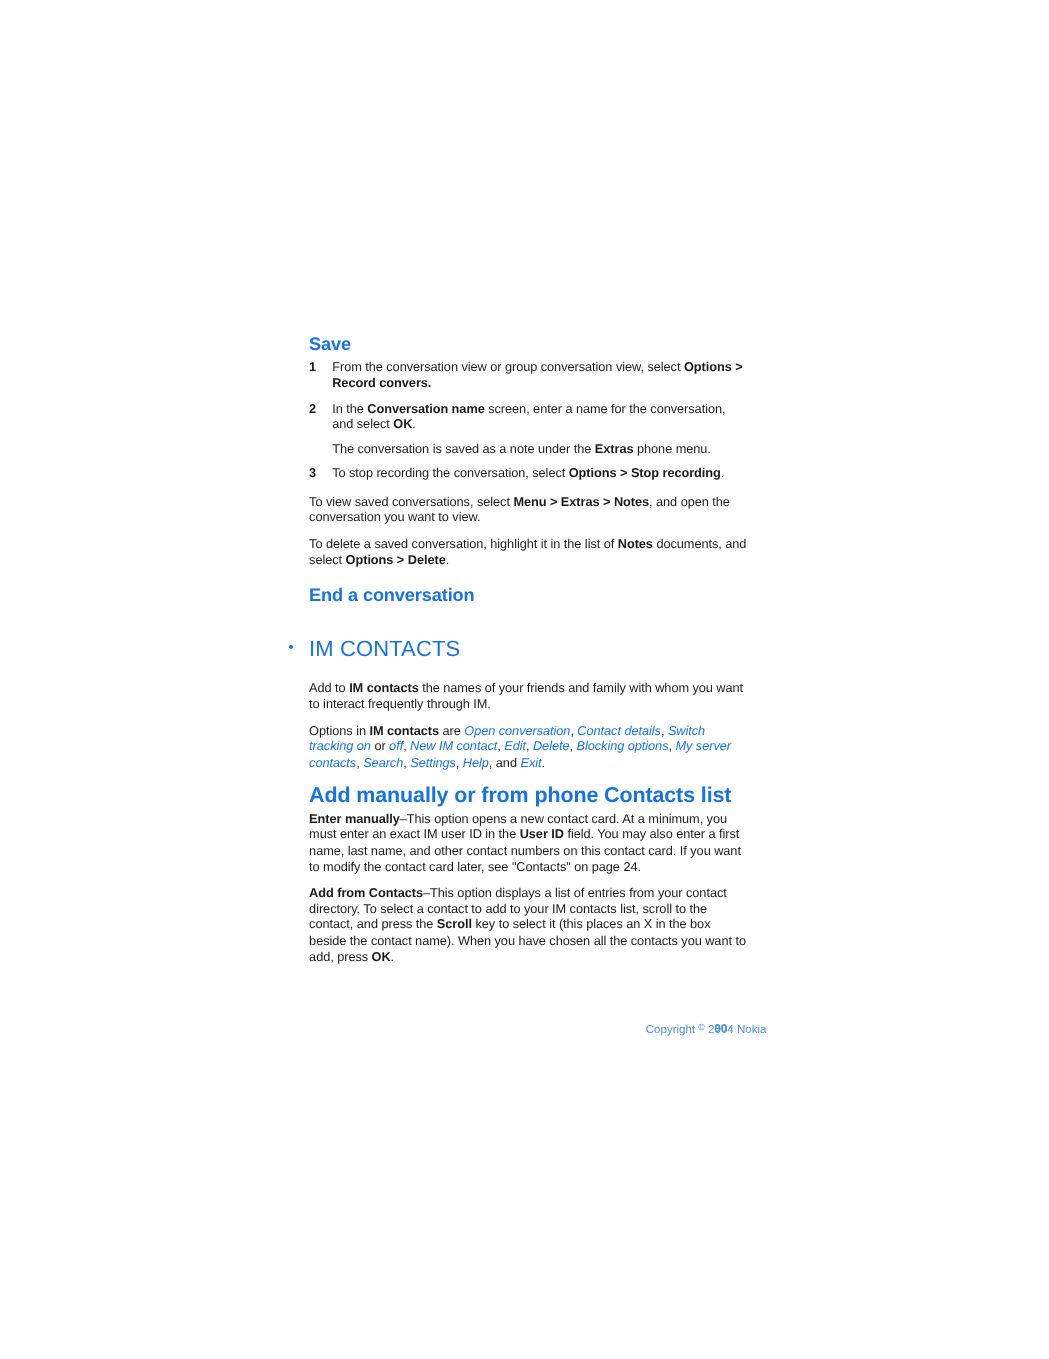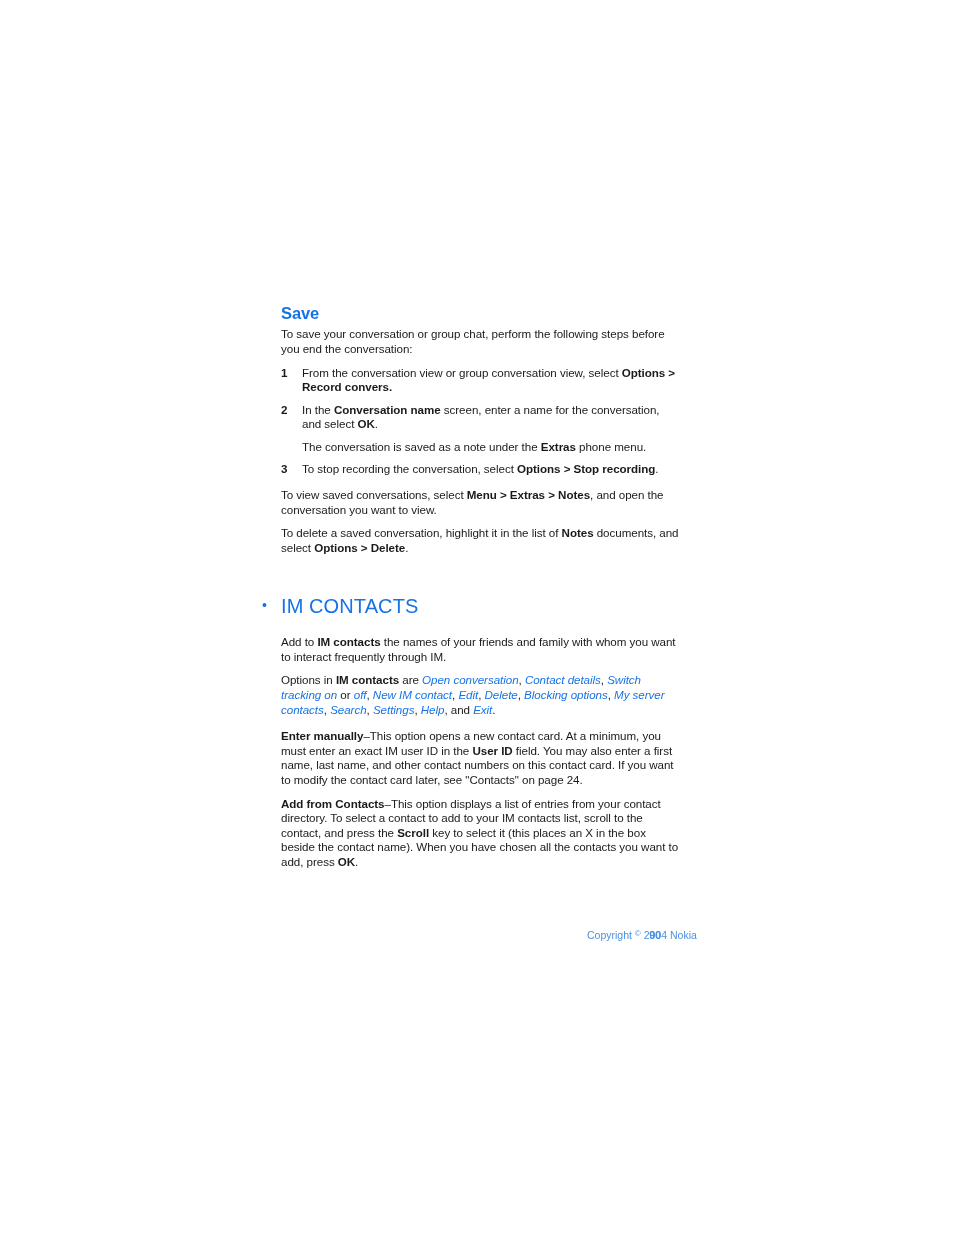--- a/index.html
+++ b/index.html
@@ -154,21 +154,20 @@
 </style>
 </head>
 <body>
 
 <div class="page">
 
   <div class="content">
 
     <h2 class="h-sub">Save</h2>
 
-    <p class="body"><span>To save your conversation or group chat, perform the following steps before you end the conversation:</span></p>
 
     <ol class="steps">
 
       <li>
         <span class="step-num">1</span><span>From the conversation view or group conversation view, select </span><b>Options &gt; Record convers.</b>
       </li>
 
       <li>
         <span class="step-num">2</span><span>In the </span><b>Conversation name</b><span> screen, enter a name for the conversation, and select </span><b>OK</b><span>.</span>
       </li>
@@ -183,35 +182,37 @@
     </ol>
 
     <div class="spacer-sm"></div>
 
     <p class="body"><span>To view saved conversations, select </span><b>Menu &gt; Extras &gt; Notes</b><span>, and open the conversation you want to view.</span></p>
 
     <p class="body"><span>To delete a saved conversation, highlight it in the list of </span><b>Notes</b><span> documents, and select </span><b>Options &gt; Delete</b><span>.</span></p>
 
     <div class="spacer-md"></div>
 
+    <h2 class="h-sub">End a conversation</h2>
 
 
     <div class="spacer-lg"></div>
 
     <div class="h-bullet-wrap">
       <span class="h-bullet-dot">•</span>
       <h1 class="h-chapter">IM CONTACTS</h1>
     </div>
 
     <p class="body"><span>Add to </span><b>IM contacts</b><span> the names of your friends and family with whom you want to interact frequently through IM.</span></p>
 
     <p class="body"><span>Options in </span><b>IM contacts</b><span> are </span><span class="opt">Open conversation</span>, <span class="opt">Contact details</span>, <span class="opt">Switch tracking on</span><span> or </span><span class="opt">off</span>, <span class="opt">New IM contact</span>, <span class="opt">Edit</span>, <span class="opt">Delete</span>, <span class="opt">Blocking options</span>, <span class="opt">My server contacts</span>, <span class="opt">Search</span>, <span class="opt">Settings</span>, <span class="opt">Help</span><span>, and </span><span class="opt">Exit</span><span>.</span></p>
 
     <div class="spacer-sm"></div>
 
+    <h2 class="h-section">Add manually or from phone Contacts list</h2>
 
 
     <p class="body"><b>Enter manually</b><span>–This option opens a new contact card. At a minimum, you must enter an exact IM user ID in the </span><b>User ID</b><span> field. You may also enter a first name, last name, and other contact numbers on this contact card. If you want to modify the contact card later, see "Contacts" on page 24.</span></p>
 
     <p class="body"><b>Add from Contacts</b><span>–This option displays a list of entries from your contact directory. To select a contact to add to your IM contacts list, scroll to the contact, and press the </span><b>Scroll</b><span> key to select it (this places an X in the box beside the contact name). When you have chosen all the contacts you want to add, press </span><b>OK</b><span>.</span></p>
 
   </div>
 
   <div class="footer">
     <span class="page-num">90</span>

